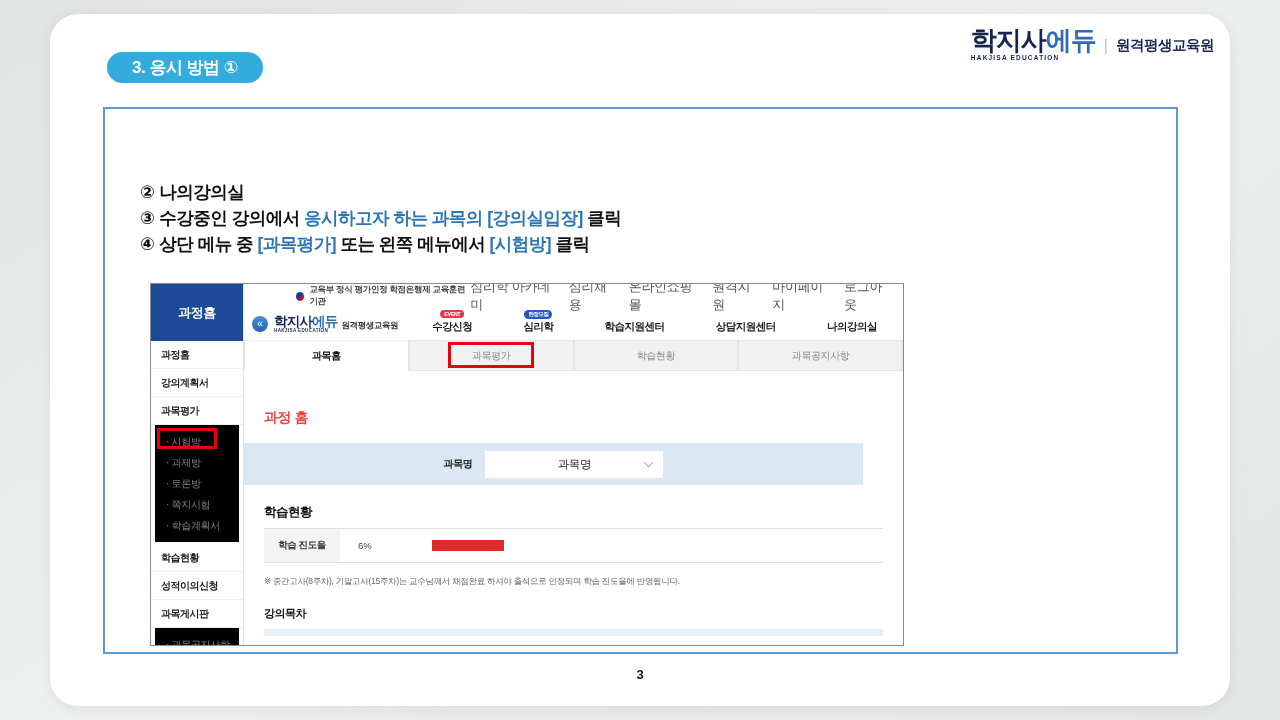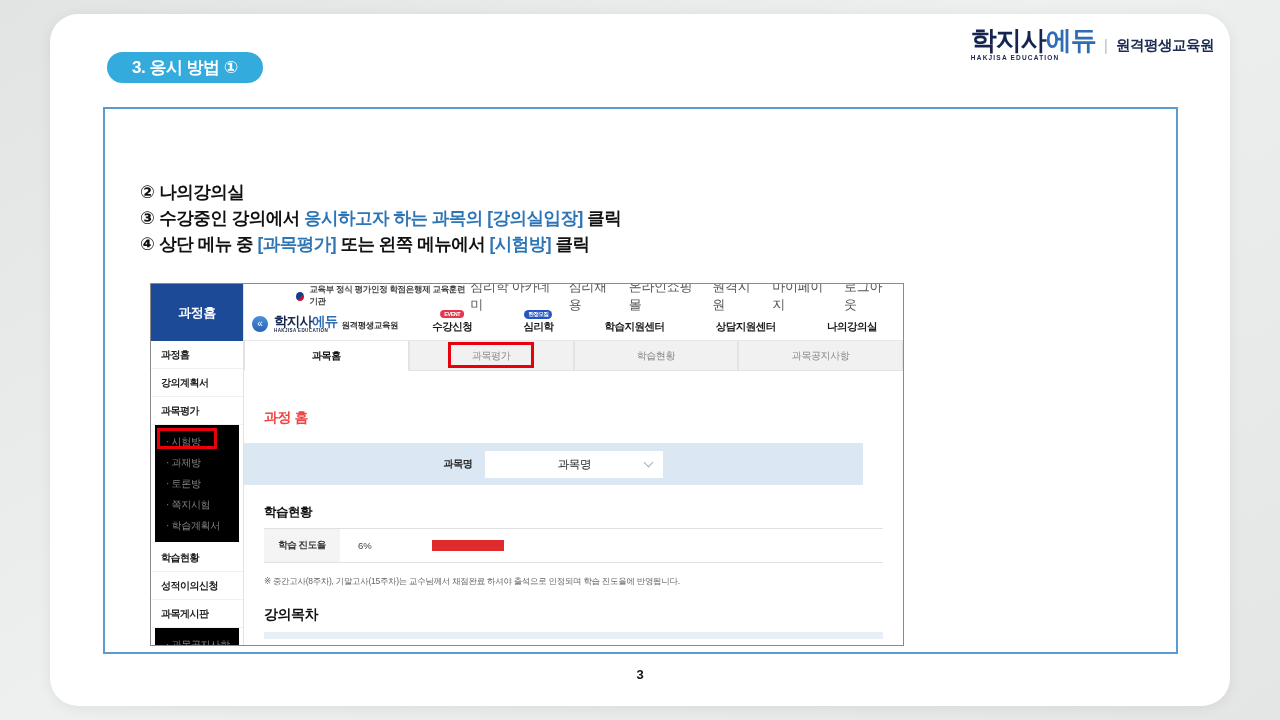--- a/index.html
+++ b/index.html
@@ -82,21 +82,21 @@
   .blue-band { margin-top:16px; height:42px; background:#dbe7f3; display:flex; align-items:center; justify-content:center; gap:13px; transform:translateX(-20px); }
   .band-label { font-size:10px; font-weight:700; color:#222; letter-spacing:-0.4px; }
   .band-select { width:178px; height:27px; background:#fff; display:flex; align-items:center; justify-content:center; font-size:11.5px; color:#222; position:relative; letter-spacing:-0.4px; }
   .chevron-down { position:absolute; right:11px; top:8px; width:7px; height:7px; border-right:1.5px solid #a3b0bd; border-bottom:1.5px solid #a3b0bd; transform:rotate(45deg); }
   .ss-h2 { margin-top:19px; font-size:12.5px; font-weight:700; color:#111; letter-spacing:-0.5px; }
   .progress-row { margin-top:7px; display:flex; align-items:center; height:35px; border-top:1px solid #e0e0e0; border-bottom:1px solid #e0e0e0; }
   .p-cell { width:76px; align-self:stretch; background:#f4f4f4; display:flex; align-items:center; justify-content:center; font-size:9.5px; font-weight:700; color:#333; letter-spacing:-0.4px; }
   .p-val { margin-left:18px; font-size:9.5px; color:#444; }
   .p-bar { margin-left:60px; width:72px; height:11px; background:#df2b2b; }
   .ss-note { margin-top:13px; font-size:8.5px; color:#666; letter-spacing:-0.3px; }
-  .ss-h3 { margin-top:18px; font-size:14px; font-weight:700; color:#111; letter-spacing:-0.5px;font-family:Liberation Mono, monospace; }
+  .ss-h3 { margin-top:18px; font-size:11px; font-weight:700; color:#111; letter-spacing:-0.5px;font-family:Liberation Mono, monospace; }
   .bottom-band { margin-top:8px; height:7px; background:#e9eff6; }
   
   .page-number { position:absolute; left:0; bottom:24px; width:100%; text-align:center; font-size:13px; font-weight:700; color:#111; }
 </style>
 </head>
 <body>
 
 <div class="card">
 
   <div class="brand">

